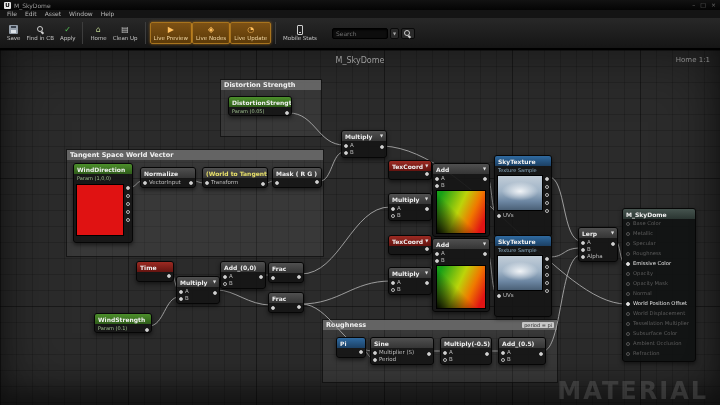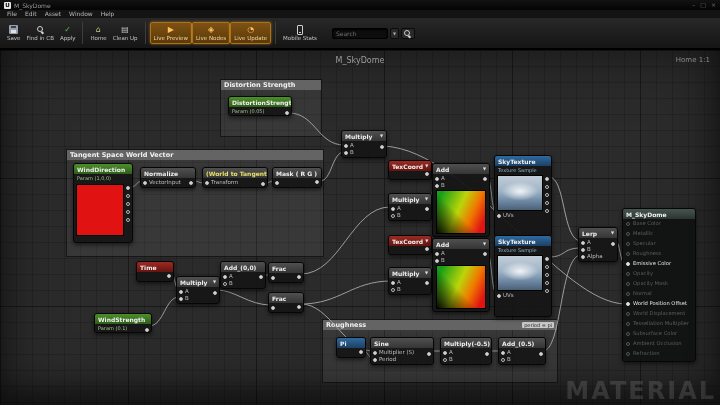--- a/index.html
+++ b/index.html
@@ -41,21 +41,21 @@
 .canvas{position:absolute;top:49px;left:0;right:0;bottom:0;background-color:#2b2b2b;border-top:1px solid #000;
 background-image:
  linear-gradient(rgba(0,0,0,.16) 1px,transparent 1px),
  linear-gradient(90deg,rgba(0,0,0,.16) 1px,transparent 1px),
  linear-gradient(rgba(0,0,0,.30) 1px,transparent 1px),
  linear-gradient(90deg,rgba(0,0,0,.30) 1px,transparent 1px);
 background-size:16px 16px,16px 16px,128px 128px,128px 128px;
 box-shadow:inset 0 0 60px rgba(0,0,0,.5), inset 0 -16px 22px rgba(0,0,0,.4)}
 .canvas-title{position:absolute;top:6px;left:0;right:0;text-align:center;font-size:8px;color:#9b9b9b;z-index:0}
 .canvas-zoom{position:absolute;top:6px;right:10px;font-size:7px;color:#8a8a8a;z-index:0}
-.watermark{position:absolute;right:4px;bottom:0;font-size:24px;font-weight:bold;letter-spacing:2px;color:rgba(255,255,255,0.13);z-index:0}
+.watermark{position:absolute;right:12px;bottom:0;font-size:24px;font-weight:bold;letter-spacing:2px;color:rgba(255,255,255,0.13);z-index:0}
 
 
 .comment{position:absolute;background:rgba(150,150,150,0.13);border:1px solid rgba(0,0,0,0.6);z-index:1}
 .ctitle{height:10px;background:rgba(104,104,104,0.92);color:#f2f2f2;font-size:6.5px;font-weight:bold;display:flex;align-items:center;justify-content:space-between;padding:0 3px;white-space:nowrap;overflow:hidden}
 .chip{background:#c9c9c9;color:#222;font-size:5px;font-weight:normal;padding:0 2px;border-radius:1px}
 
 
 .wires{position:absolute;inset:0;z-index:2;pointer-events:none}
 .wires path{stroke:#a9a9a9;stroke-width:1;fill:none;opacity:.9}
 

